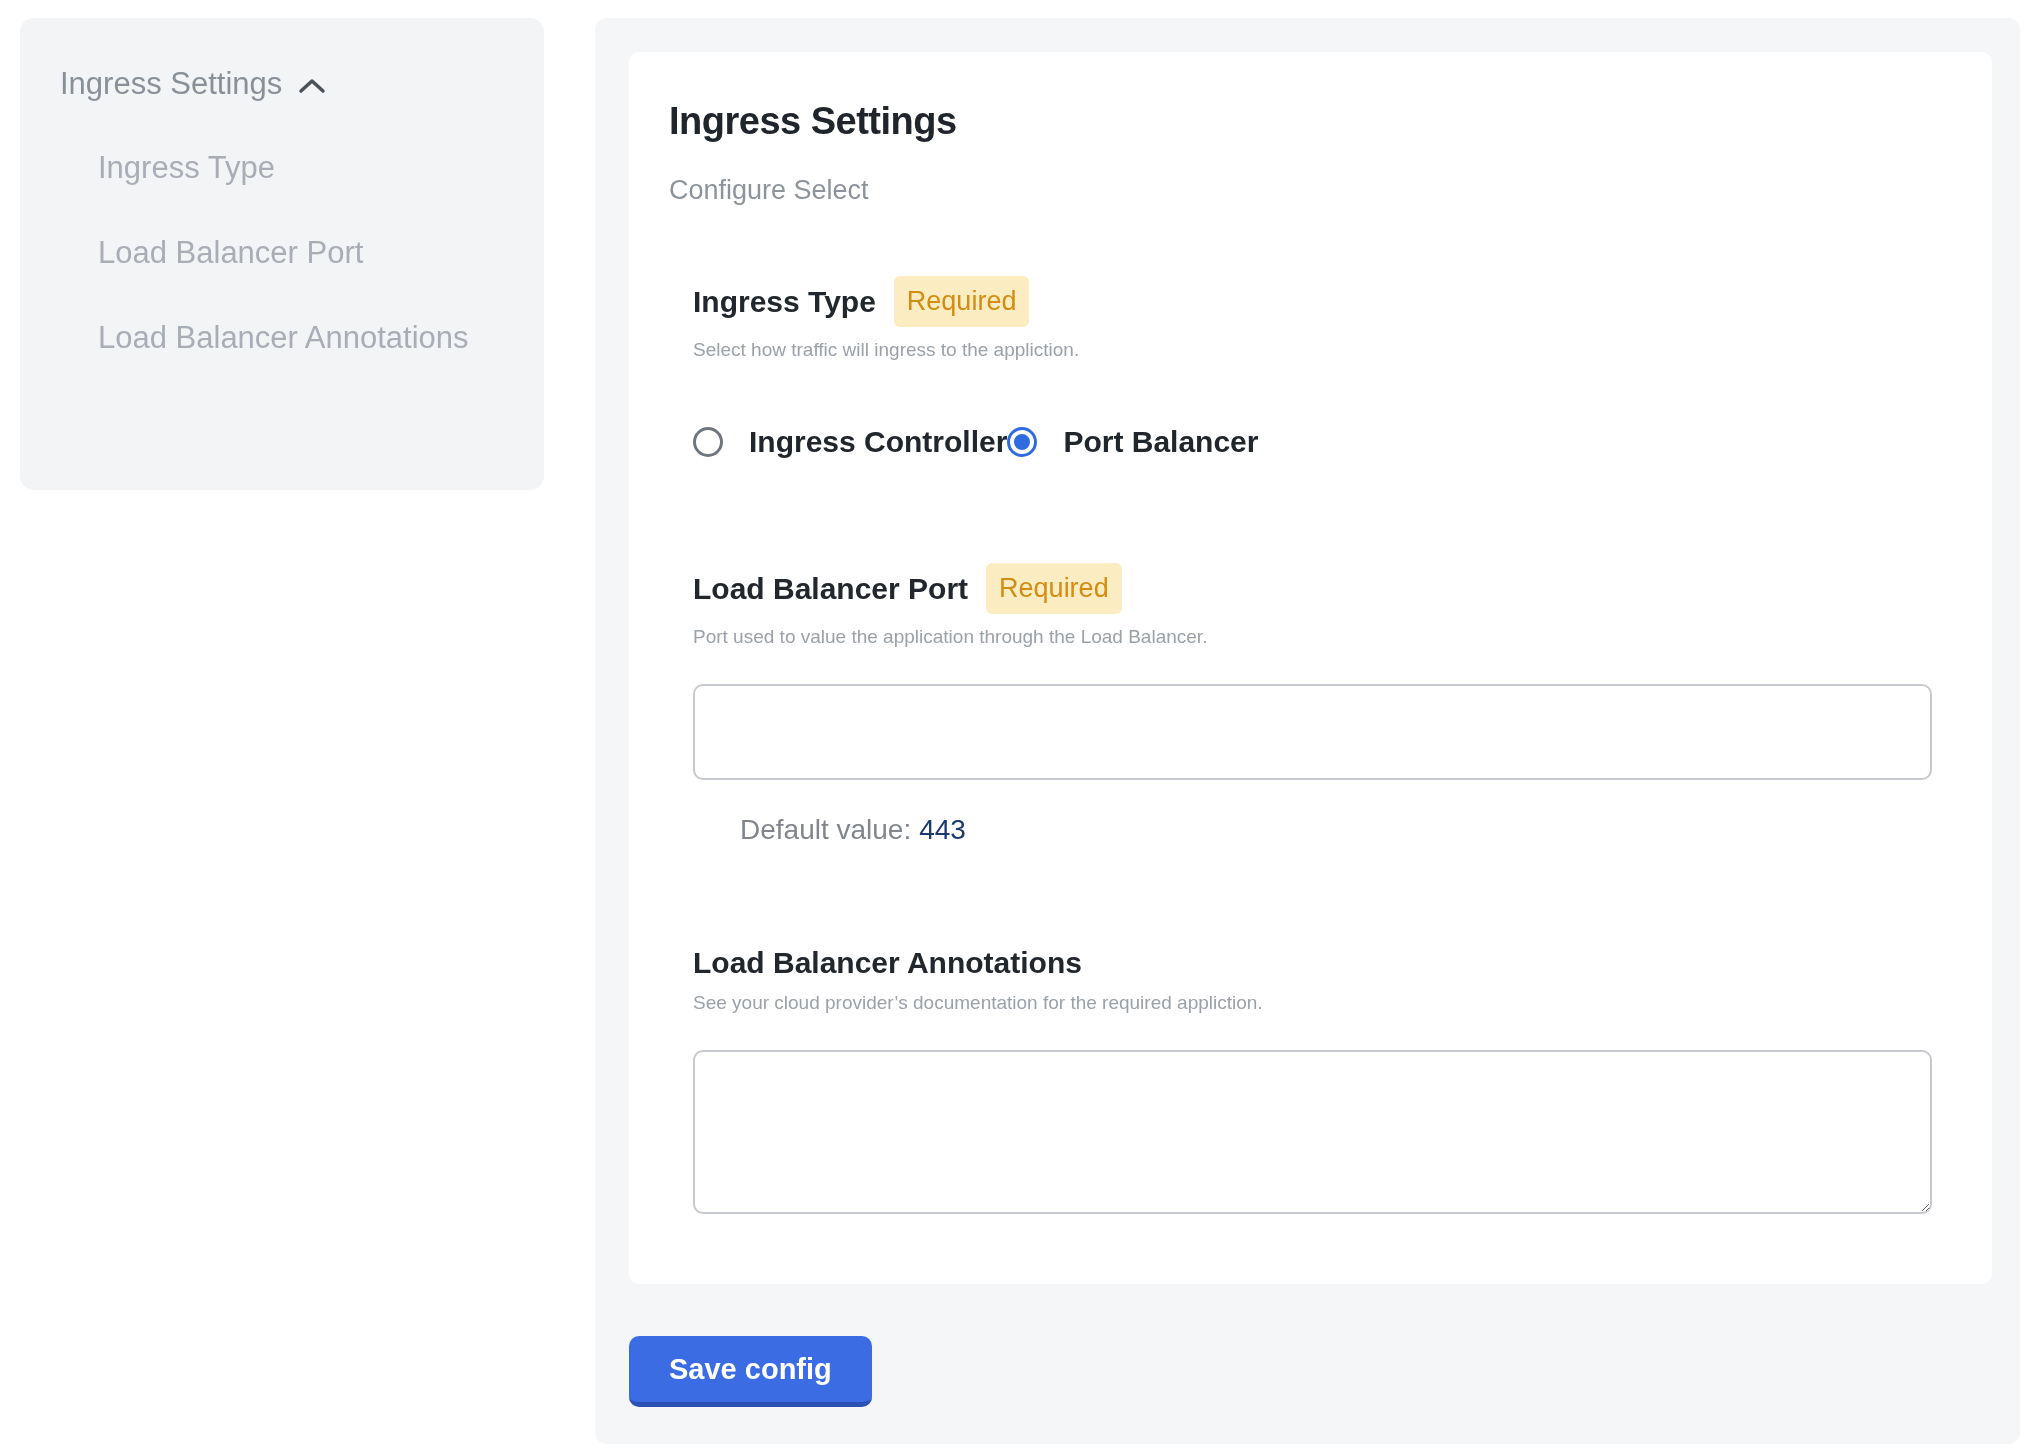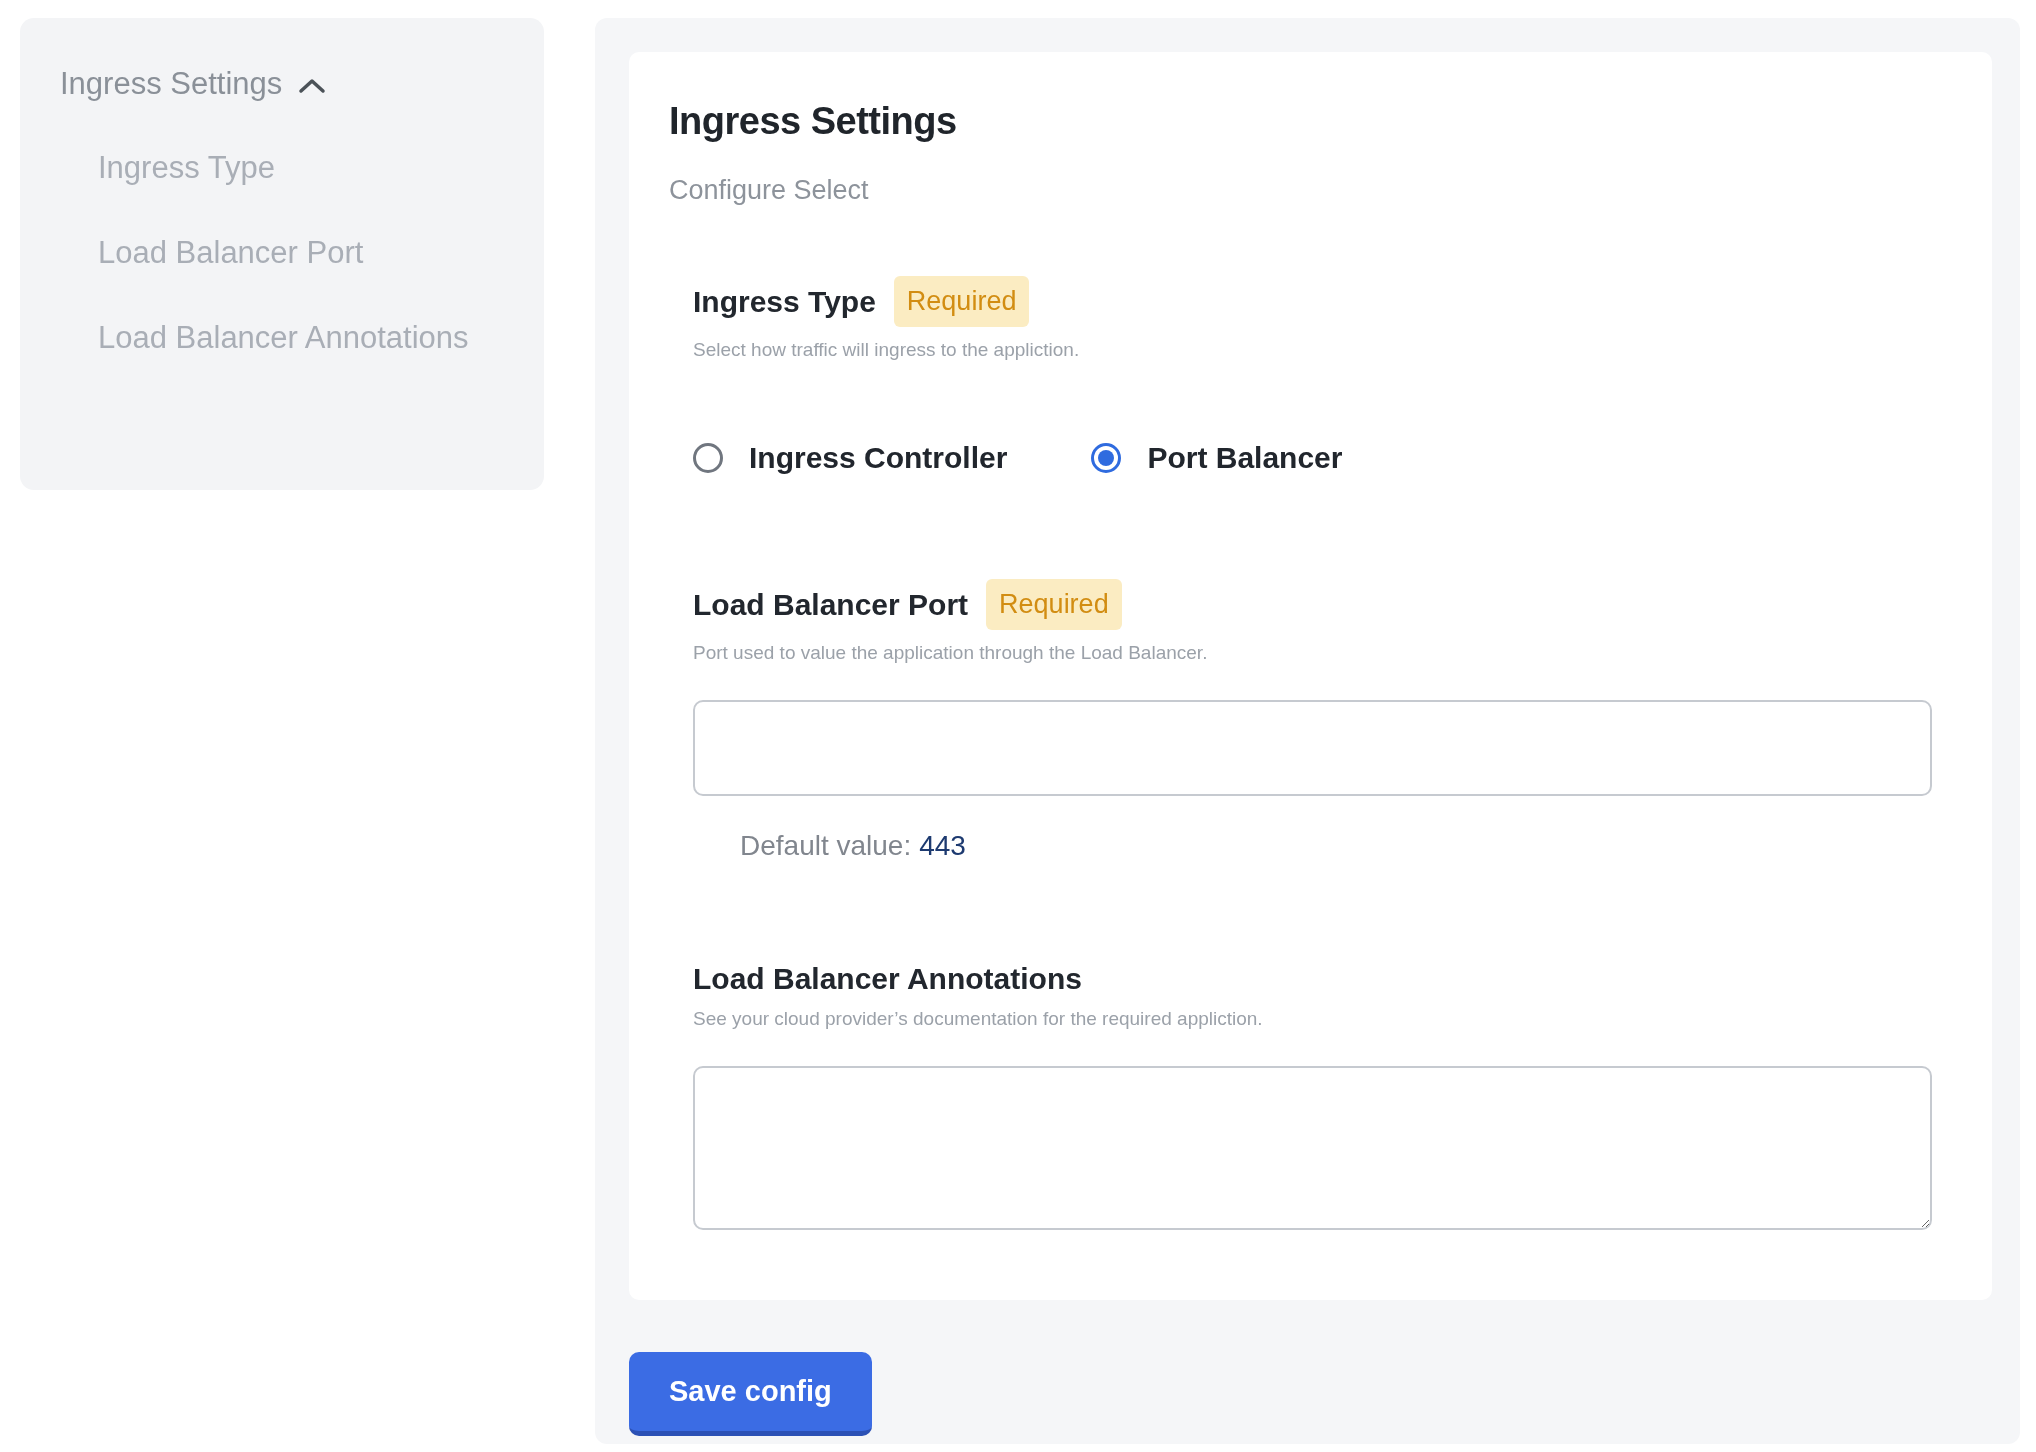--- a/index.html
+++ b/index.html
@@ -100,24 +100,23 @@
     padding: 10px 13px;
     border-radius: 6px;
   }
   .desc {
     margin: 12px 0 0;
     font-size: 19px;
     color: #9ba1a9;
   }
 
   .radio-row {
-    margin-top: 80px;
-    display: flex;
-    align-items: center;
-    gap: 84px;
+    margin-top: 64px;
+    display: flex;
+    align-items: center;
     text-align: right;
   }
   .radio-option {
     display: flex;
     align-items: center;
     gap: 26px;
     font-size: 30px;
     font-weight: bold;
     color: #21262d;
     cursor: pointer;
@@ -186,21 +185,21 @@
     display: inline-block;
     margin-top: 52px;
     background: #3b6ce4;
     color: #ffffff;
     font-size: 29px;
     font-weight: bold;
     font-family: inherit;
     border: none;
     border-bottom: 5px solid #2c51b5;
     border-radius: 10px;
-    height: 84px;
+    height: 71px;
     padding: 0 40px;
     cursor: pointer;
   }
 </style>
 </head>
 <body>
 
 <aside class="sidebar">
   <div class="sidebar-header">
     <span>Ingress Settings</span>

